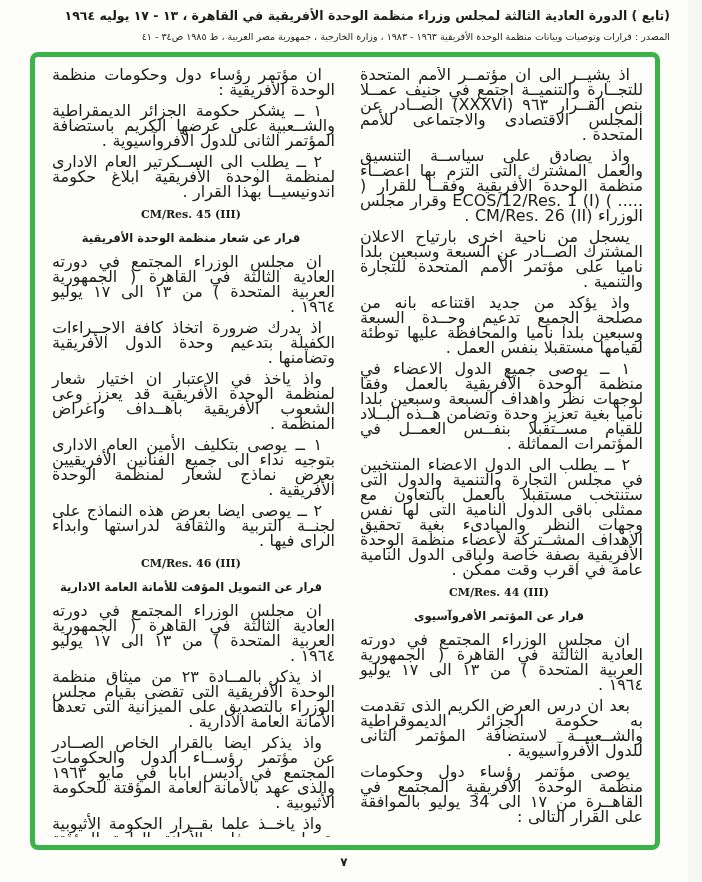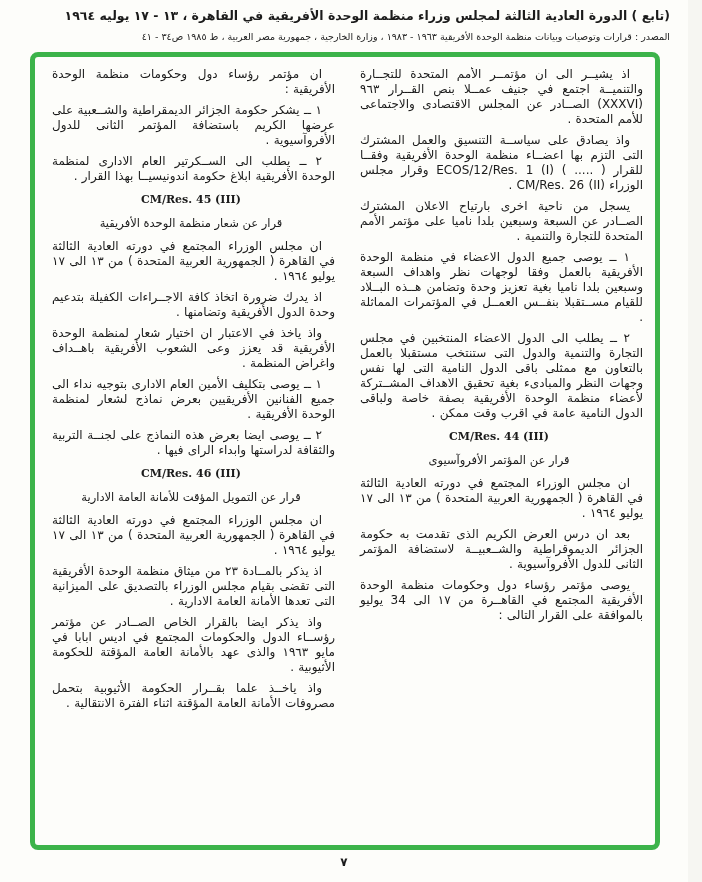--- a/index.html
+++ b/index.html
@@ -59,31 +59,31 @@
     gap: 20px;
     height: 100%;
     overflow: hidden;
   }
   .column {
     flex: 1 1 0;
     overflow: hidden;
   }
   .para {
     direction: rtl;
-    font-size: 12px;
+    font-size: 16px;
     line-height: 15px;
     text-align: justify;
     text-indent: 13px;
     margin: 0 0 6px 5px;
     word-spacing: 0.5px;
   }
   .res-heading {
     direction: rtl;
     font-size: 11.5px;
-    font-weight: normal;
+    font-weight: bold;
     text-align: center;
     margin: 8px 0 8px 0;
     line-height: 16px;
   }
   .res-code {
     direction: ltr;
     text-align: center;
     font-family: "DejaVu Serif", serif;
     font-weight: bold;
     font-size: 11px;
@@ -107,20 +107,21 @@
     <div class="doc-title">(تابع )  الدورة العادية الثالثة لمجلس وزراء منظمة الوحدة الأفريقية في القاهرة ، ١٣ - ١٧ يوليه ١٩٦٤</div>
     <div class="doc-source">المصدر : قرارات وتوصيات وبيانات منظمة الوحدة الأفريقية ١٩٦٣ - ١٩٨٣ ، وزارة الخارجية ، جمهورية مصر العربية ، ط ١٩٨٥ ص٣٤ - ٤١</div>
   </div>
 
   <div class="content-box" style="border-color: rgb(60, 179, 74);">
     <div class="columns">
       <div class="column">
           <div class="para">اذ يشيــر الى ان مؤتمــر الأمم المتحدة للتجــارة والتنميــة اجتمع في جنيف عمــلا بنص القــرار ٩٦٣ (XXXVI) الصــادر عن المجلس الاقتصادى والاجتماعى للأمم المتحدة .</div>
           <div class="para">واذ يصادق على سياســة التنسيق والعمل المشترك التى التزم بها اعضــاء منظمة الوحدة الأفريقية وفقــا للقرار ( ..... ) ECOS/12/Res. 1 (I) وقرار مجلس الوزراء CM/Res. 26 (II) .</div>
           <div class="para">يسجل من ناحية اخرى بارتياح الاعلان المشترك الصــادر عن السبعة وسبعين بلدا ناميا على مؤتمر الأمم المتحدة للتجارة والتنمية .</div>
+          <div class="para">واذ يؤكد من جديد اقتناعه بانه من مصلحة الجميع تدعيم وحــدة السبعة وسبعين بلدا ناميا والمحافظة عليها توطئة لقيامها مستقبلا بنفس العمل .</div>
           <div class="para">١ ــ يوصى جميع الدول الاعضاء في منظمة الوحدة الأفريقية بالعمل وفقا لوجهات نظر واهداف السبعة وسبعين بلدا ناميا بغية تعزيز وحدة وتضامن هــذه البــلاد للقيام مســتقبلا بنفــس العمــل في المؤتمرات المماثلة .</div>
           <div class="para">٢ ــ يطلب الى الدول الاعضاء المنتخبين في مجلس التجارة والتنمية والدول التى ستنتخب مستقبلا بالعمل بالتعاون مع ممثلى باقى الدول النامية التى لها نفس وجهات النظر والمبادىء بغية تحقيق الاهداف المشــتركة لأعضاء منظمة الوحدة الأفريقية بصفة خاصة ولباقى الدول النامية عامة في اقرب وقت ممكن .</div>
           <div class="res-code">CM/Res. 44 (III)</div>
           <div class="res-heading">قرار عن المؤتمر الأفروآسيوى</div>
           <div class="para">ان مجلس الوزراء المجتمع في دورته العادية الثالثة في القاهرة ( الجمهورية العربية المتحدة ) من ١٣ الى ١٧ يوليو ١٩٦٤ .</div>
           <div class="para">بعد ان درس العرض الكريم الذى تقدمت به حكومة الجزائر الديموقراطية والشــعبيــة لاستضافة المؤتمر الثانى للدول الأفروآسيوية .</div>
           <div class="para">يوصى مؤتمر رؤساء دول وحكومات منظمة الوحدة الأفريقية المجتمع في القاهــرة من ١٧ الى 34 يوليو بالموافقة على القرار التالى :</div>
         </div>
       <div class="column">
           <div class="para">ان مؤتمر رؤساء دول وحكومات منظمة الوحدة الأفريقية :</div>

